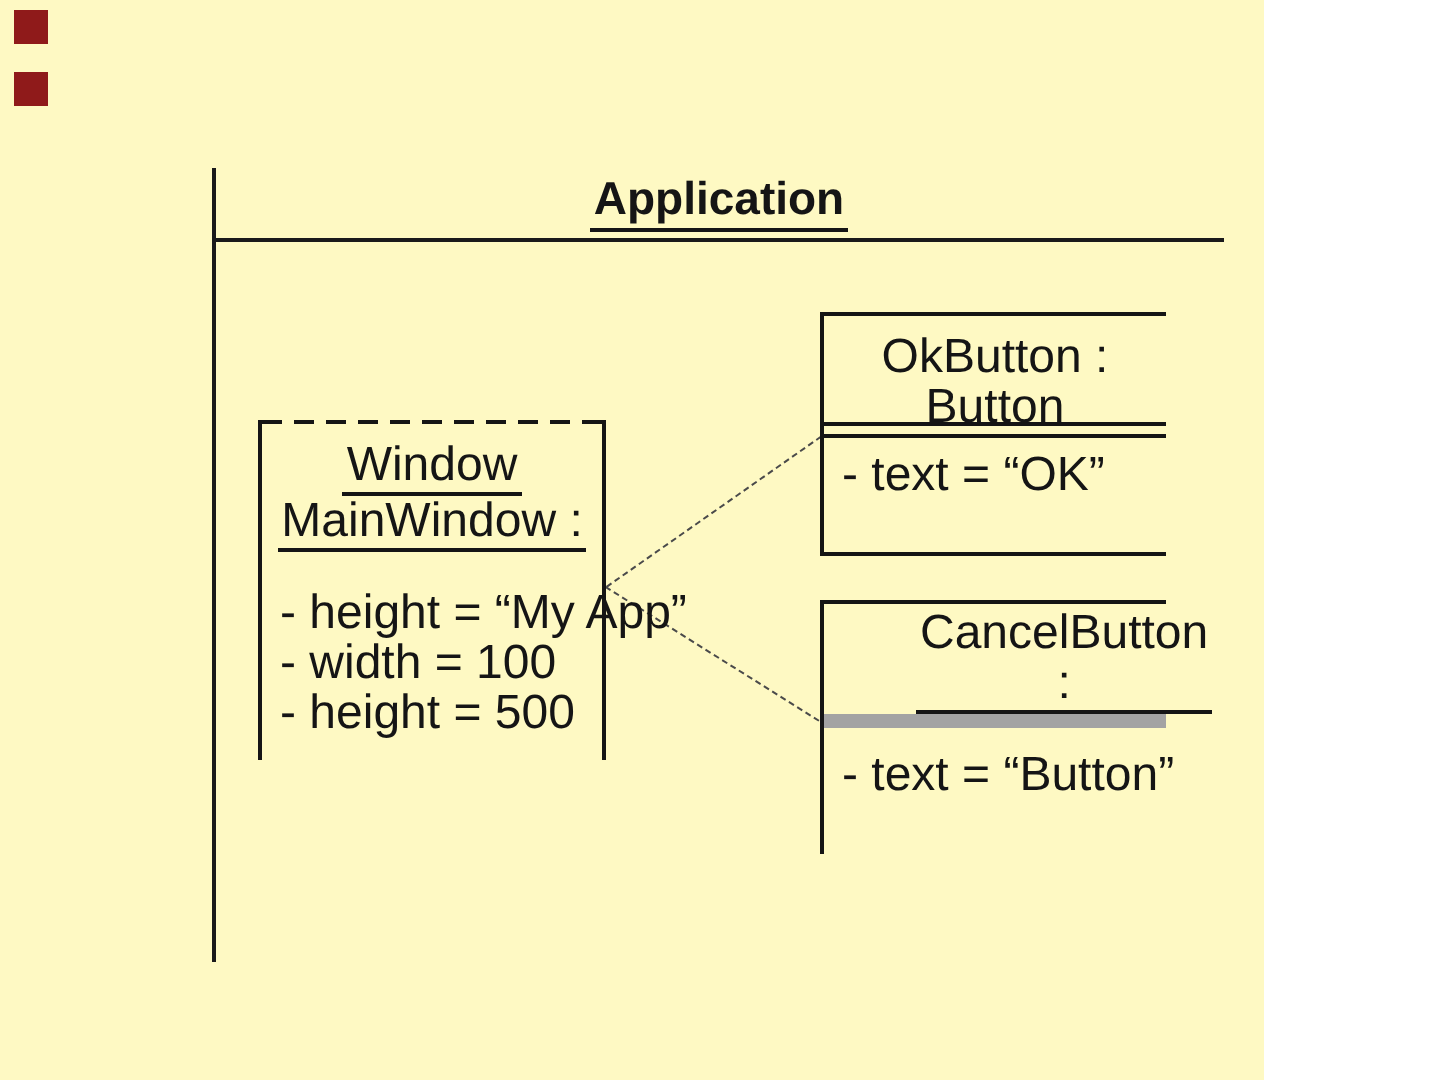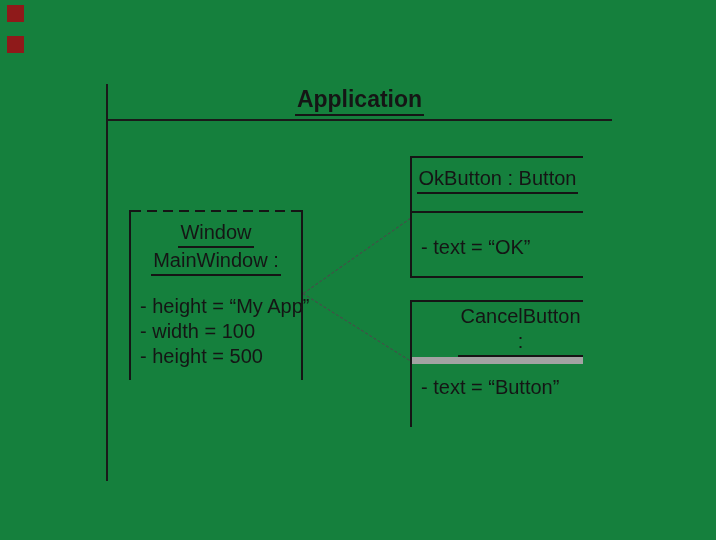--- a/index.html
+++ b/index.html
@@ -1,50 +1,50 @@
 <!DOCTYPE html>
 <html><head>
 <meta charset="utf-8">
 <style>
   html,body { margin:0; padding:0; background:#fff; }
   #canvas {
-    position:relative; width:716px; height:540px; background:#15803d;
+    position:relative; width:632px; height:540px; background:#fef9c3;
     font-family:"Liberation Sans","DejaVu Sans",sans-serif; color:#151515;
     overflow:hidden;
   }
   .abs { position:absolute; }
   
   .decor-sq { position:absolute; left:7px; width:17px; height:17px; background:#8f1a1a; }
   #decor1 { top:5px; }
   #decor2 { top:36px; }
   
   #vline { left:106px; top:84px; width:2px; height:397px; background:#1a1a1a; }
   #hline { left:106px; top:119px; width:506px; height:2px; background:#1a1a1a; }
   
   #title-wrap { left:107px; top:86px; width:505px; text-align:center; }
   #title-wrap .u { font-size:23px; font-weight:bold; line-height:27px; }
   .u { display:inline-block; border-bottom:2px solid #151515; padding:0 2px 1px 2px; }
   
-  .obox { box-sizing:border-box; font-size:20px; }
+  .obox { box-sizing:border-box; font-size:24px; }
   .obox .titles { text-align:center; line-height:25px; }
   .attr-line { line-height:25px; white-space:nowrap; }
   #mainwindow-box {
     left:129px; top:210px; width:174px; height:170px;
     border-left:2px solid #151515; border-right:2px solid #151515;
   }
   #mainwindow-dash { position:absolute; top:0; left:0; right:0; height:2px;
     background:repeating-linear-gradient(90deg,#151515 0 10px,transparent 10px 16px); }
   #mainwindow-box .titles { padding-top:10px; }
   #mainwindow-attrs { position:absolute; top:84px; left:9px; }
   #okbutton-box {
     left:410px; top:156px; width:173px; height:122px;
     border-left:2px solid #151515; border-top:2px solid #151515; border-bottom:2px solid #151515;
   }
   #okbutton-box .titles { height:45px; padding-top:8px; border-bottom:2px solid #151515; }
-  #okbutton-box .attrs { padding:12px 0 0 9px;margin-top:10px; }
+  #okbutton-box .attrs { padding:12px 0 0 9px; }
   #cancelbutton-box {
     left:410px; top:300px; width:173px; height:127px;
     border-left:2px solid #151515; border-top:2px solid #151515;
   }
   #cancelbutton-box .titles { height:53px; padding-top:2px; border-bottom:7px solid #a3a3a3;padding-left:46px; }
   #cancelbutton-box .attrs { padding:11px 0 0 9px; }
   .titles > div { box-sizing:border-box; }
   
   .connector { position:absolute; height:0; border-top:1.5px dashed #4a4a4a; transform-origin:0 0; }
   #conn-ok { left:303px; top:293px; width:131px; transform:rotate(-35deg); }

